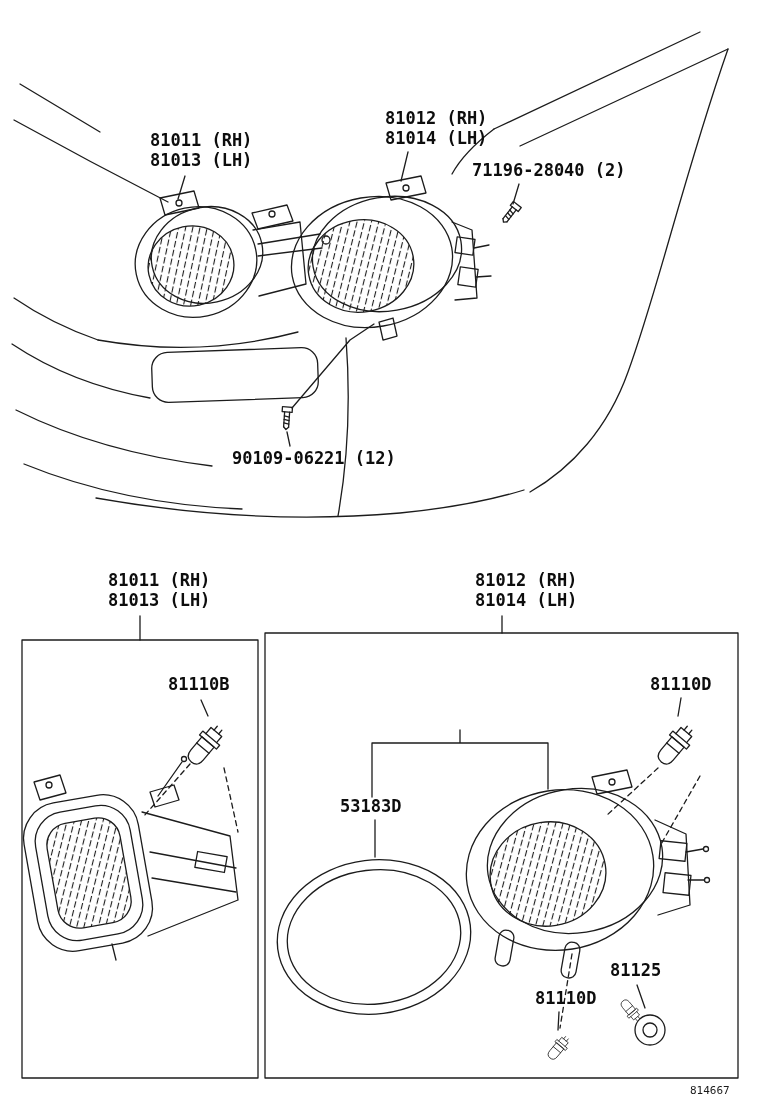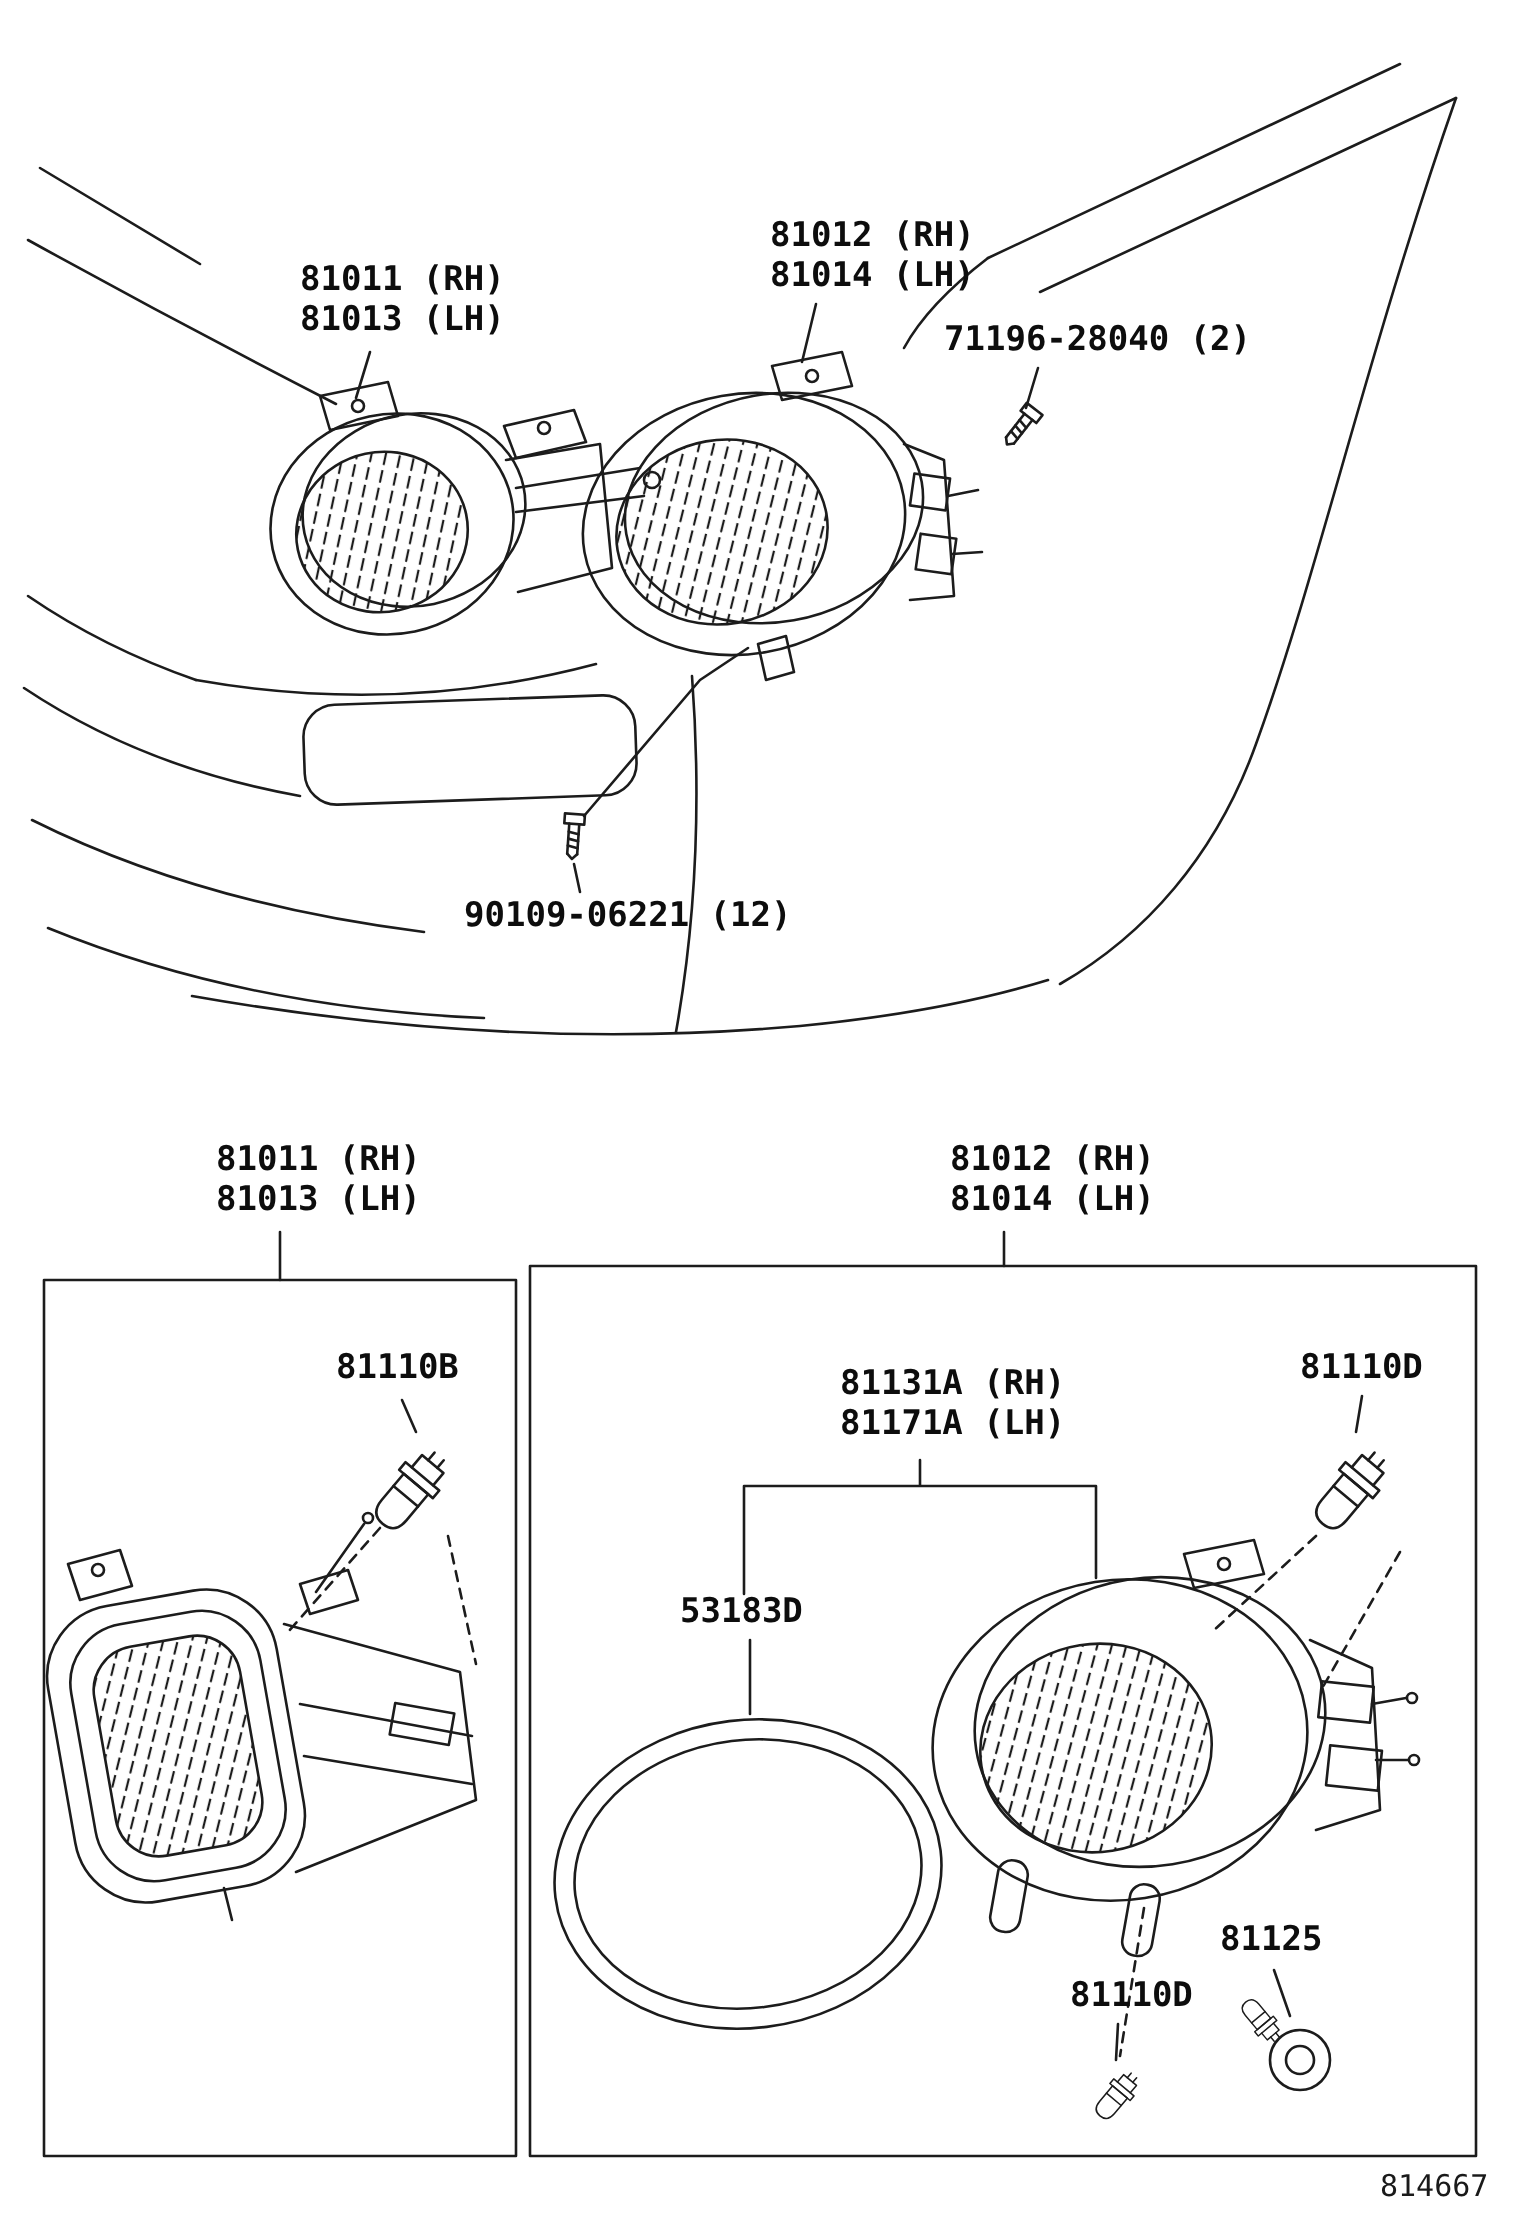--- a/index.html
+++ b/index.html
@@ -15,21 +15,21 @@
   .lbl {
     position:absolute;
     font-weight:bold;
     font-size:17px;
     line-height:20px;
     color:#0d0d0d;
     white-space:nowrap;
   }
   .docnum {
     position:absolute;
-    font-size:15px;
+    font-size:11px;
     font-weight:normal;
     color:#1a1a1a;
     white-space:nowrap;
   }
 </style>
 </head>
 <body>
 
 <div class="page">
 
@@ -187,24 +187,20 @@
   <div class="lbl" style="left:168px; top:674px;">
     <div>81110B</div>
   </div>
 
 
   <div class="lbl" style="left:475px; top:570px;">
     <div>81012 (RH)</div>
     <div>81014 (LH)</div>
   </div>
 
-  <div class="lbl" style="left:420px; top:682px;">
-    <div>81131A (RH)</div>
-    <div>81171A (LH)</div>
-  </div>
 
   <div class="lbl" style="left:650px; top:674px;">
     <div>81110D</div>
   </div>
 
   <div class="lbl" style="left:340px; top:796px;">
     <div>53183D</div>
   </div>
 
   <div class="lbl" style="left:535px; top:988px;">

